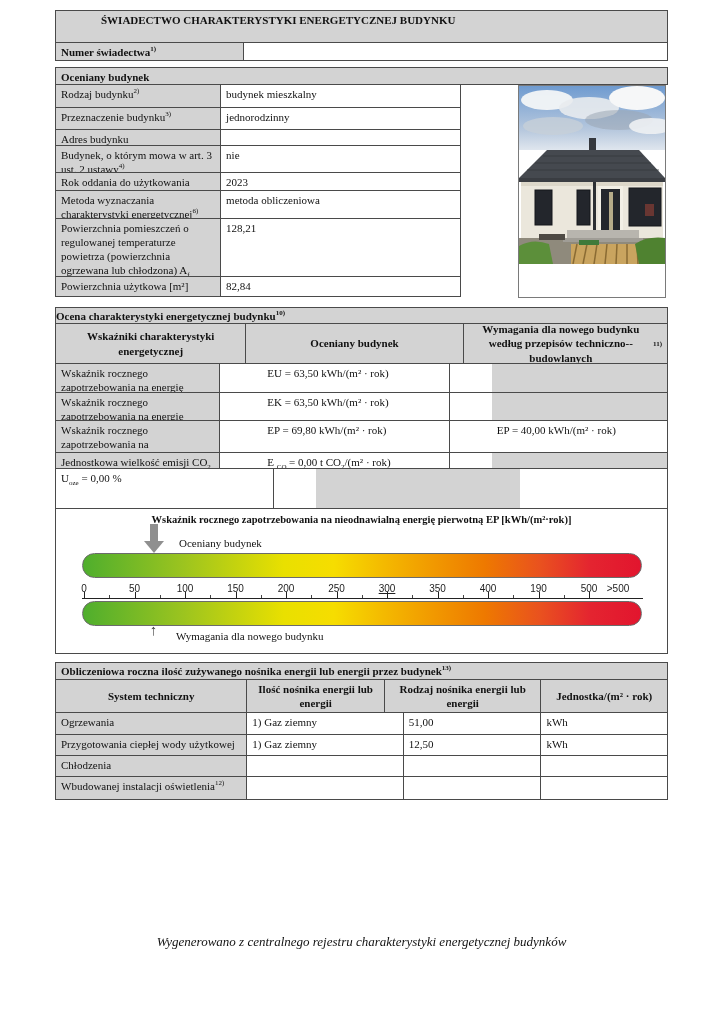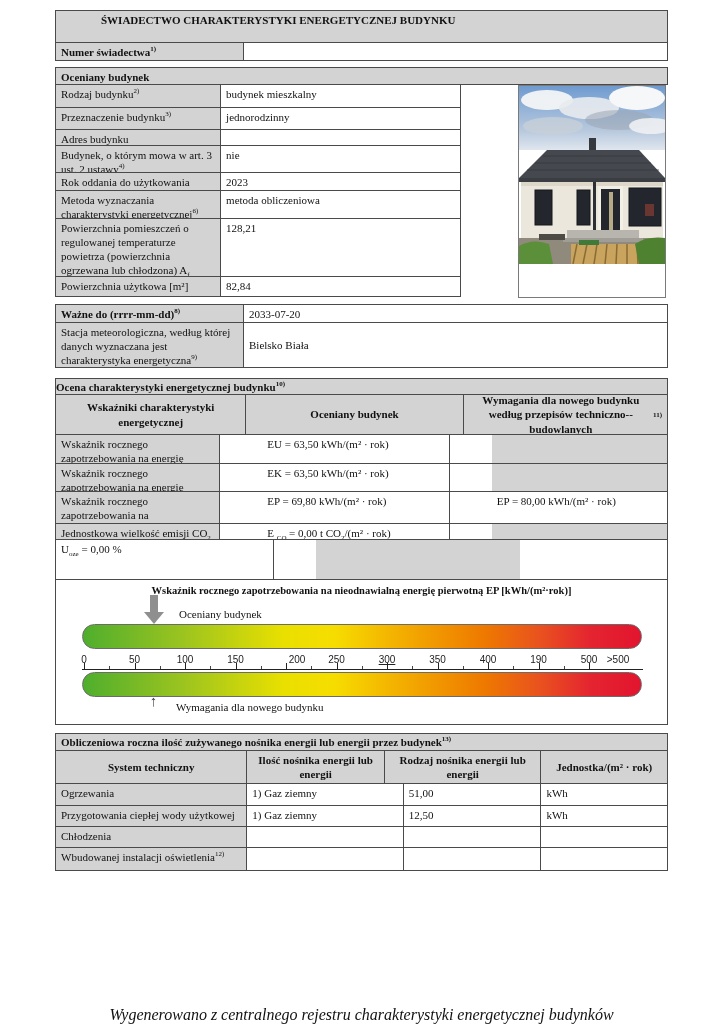--- a/index.html
+++ b/index.html
@@ -68,21 +68,21 @@
   .cons-cols{display:flex;height:33px;border-bottom:1px solid #4a4a4a;}
   .cons-cols .cell{background:#d3d3d3;font-weight:bold;text-align:center;display:flex;align-items:center;justify-content:center;}
   .cons .k1{width:192px;border-right:1px solid #4a4a4a;}
   .cons .k2{width:157px;border-right:1px solid #4a4a4a;}
   .cons .k3{width:138px;border-right:1px solid #4a4a4a;}
   .cons .k4{width:126px;}
   .cons .drow{display:flex;border-bottom:1px solid #4a4a4a;}
   .cons .drow:last-child{border-bottom:none;}
   .cons .drow .k1{background:#d3d3d3;}
 
-  .footer{margin-top:134px;text-align:center;font-style:italic;font-size:16px;}
+  .footer{margin-top:134px;text-align:center;font-style:italic;font-size:13px;}
 </style>
 </head>
 <body>
 
 <div class="page">
   <div class="doc">
 
     <div class="hbar t-title">ŚWIADECTWO CHARAKTERYSTYKI ENERGETYCZNEJ BUDYNKU</div>
 
     <div class="t-numer">
@@ -182,30 +182,20 @@
             <line x1="118" y1="158" x2="119" y2="178"></line>
           </g>
           <rect x="60" y="154" width="20" height="5" fill="#3f7a3a"></rect>
 
           <path d="M0,160 Q14,152 30,158 L34,178 L0,178 Z" fill="#5c8f3a"></path>
           <path d="M146,152 Q128,150 116,158 L120,178 L146,178 Z" fill="#4f8230"></path>
         </svg>
       </div>
     </div>
 
-    <div class="vs">
-      <div class="row" style="height:18px">
-        <div class="cell lblw gray bold">Ważne do (rrrr-mm-dd)<sup>8)</sup></div>
-        <div class="cell val">2033-07-20</div>
-      </div>
-      <div class="row" style="height:44px">
-        <div class="cell lblw gray">Stacja meteorologiczna, według której danych wyznaczana jest charakterystyka energetyczna<sup>9)</sup></div>
-        <div class="cell val" style="display:flex;align-items:center">Bielsko Biała</div>
-      </div>
-    </div>
 
     <div class="as">
       <div class="as-hdr">Ocena charakterystyki energetycznej budynku<sup>10)</sup></div>
       <div class="as-cols">
         <div class="cell c1">Wskaźniki charakterystyki energetycznej</div>
         <div class="cell c2">Oceniany budynek</div>
         <div class="cell c3">Wymagania dla nowego budynku według przepisów techniczno--budowlanych<sup>11)</sup></div>
       </div>
       <div class="drow" style="height:29px">
         <div class="cell c1">Wskaźnik rocznego zapotrzebowania na energię użytkową</div>
@@ -213,21 +203,21 @@
         <div class="cell c3 reqgray"></div>
       </div>
       <div class="drow" style="height:28px">
         <div class="cell c1">Wskaźnik rocznego zapotrzebowania na energię końcową<sup>12)</sup></div>
         <div class="cell c2">EK = 63,50 kWh/(m² · rok)</div>
         <div class="cell c3 reqgray"></div>
       </div>
       <div class="drow" style="height:32px">
         <div class="cell c1">Wskaźnik rocznego zapotrzebowania na nieodnawialną energię pierwotną<sup>12)</sup></div>
         <div class="cell c2">EP = 69,80 kWh/(m² · rok)</div>
-        <div class="cell c3">EP = 80,00 kWh/(m² · rok)</div>
+        <div class="cell c3">EP = 40,00 kWh/(m² · rok)</div>
       </div>
       <div class="drow" style="height:16px">
         <div class="cell c1">Jednostkowa wielkość emisji CO<sub>2</sub></div>
         <div class="cell c2">E <sub>CO₂</sub>= 0,00 t CO<sub>2</sub>/(m² · rok)</div>
         <div class="cell c3 reqgray"></div>
       </div>
       <div class="drow" style="height:40px">
         <div class="cell c2">U<sub>oze</sub> = 0,00 %</div>
         <div class="cell c3 reqgray"></div>
       </div>
@@ -247,21 +237,21 @@
             <div class="tick-minor" style="left: 53.25px;"></div>
             <div class="tick-label" style="left: 63.5px;">50</div>
             <div class="tick-major" style="left: 78.5px;"></div>
             <div class="tick-minor" style="left: 103.75px;"></div>
             <div class="tick-label" style="left: 114px;">100</div>
             <div class="tick-major" style="left: 129px;"></div>
             <div class="tick-minor" style="left: 154.25px;"></div>
             <div class="tick-label" style="left: 164.5px;">150</div>
             <div class="tick-major" style="left: 179.5px;"></div>
             <div class="tick-minor" style="left: 204.75px;"></div>
-            <div class="tick-label" style="left: 226px;">200</div>
+            <div class="tick-label" style="left: 215px;">200</div>
             <div class="tick-major" style="left: 230px;"></div>
             <div class="tick-minor" style="left: 255.25px;"></div>
             <div class="tick-label" style="left: 265.5px;">250</div>
             <div class="tick-major" style="left: 280.5px;"></div>
             <div class="tick-minor" style="left: 305.75px;"></div>
             <div class="tick-label" style="left: 316px; text-decoration: underline;">300</div>
             <div class="tick-major" style="left: 331px;"></div>
             <div class="tick-minor" style="left: 356.25px;"></div>
             <div class="tick-label" style="left: 366.5px;">350</div>
             <div class="tick-major" style="left: 381.5px;"></div>

